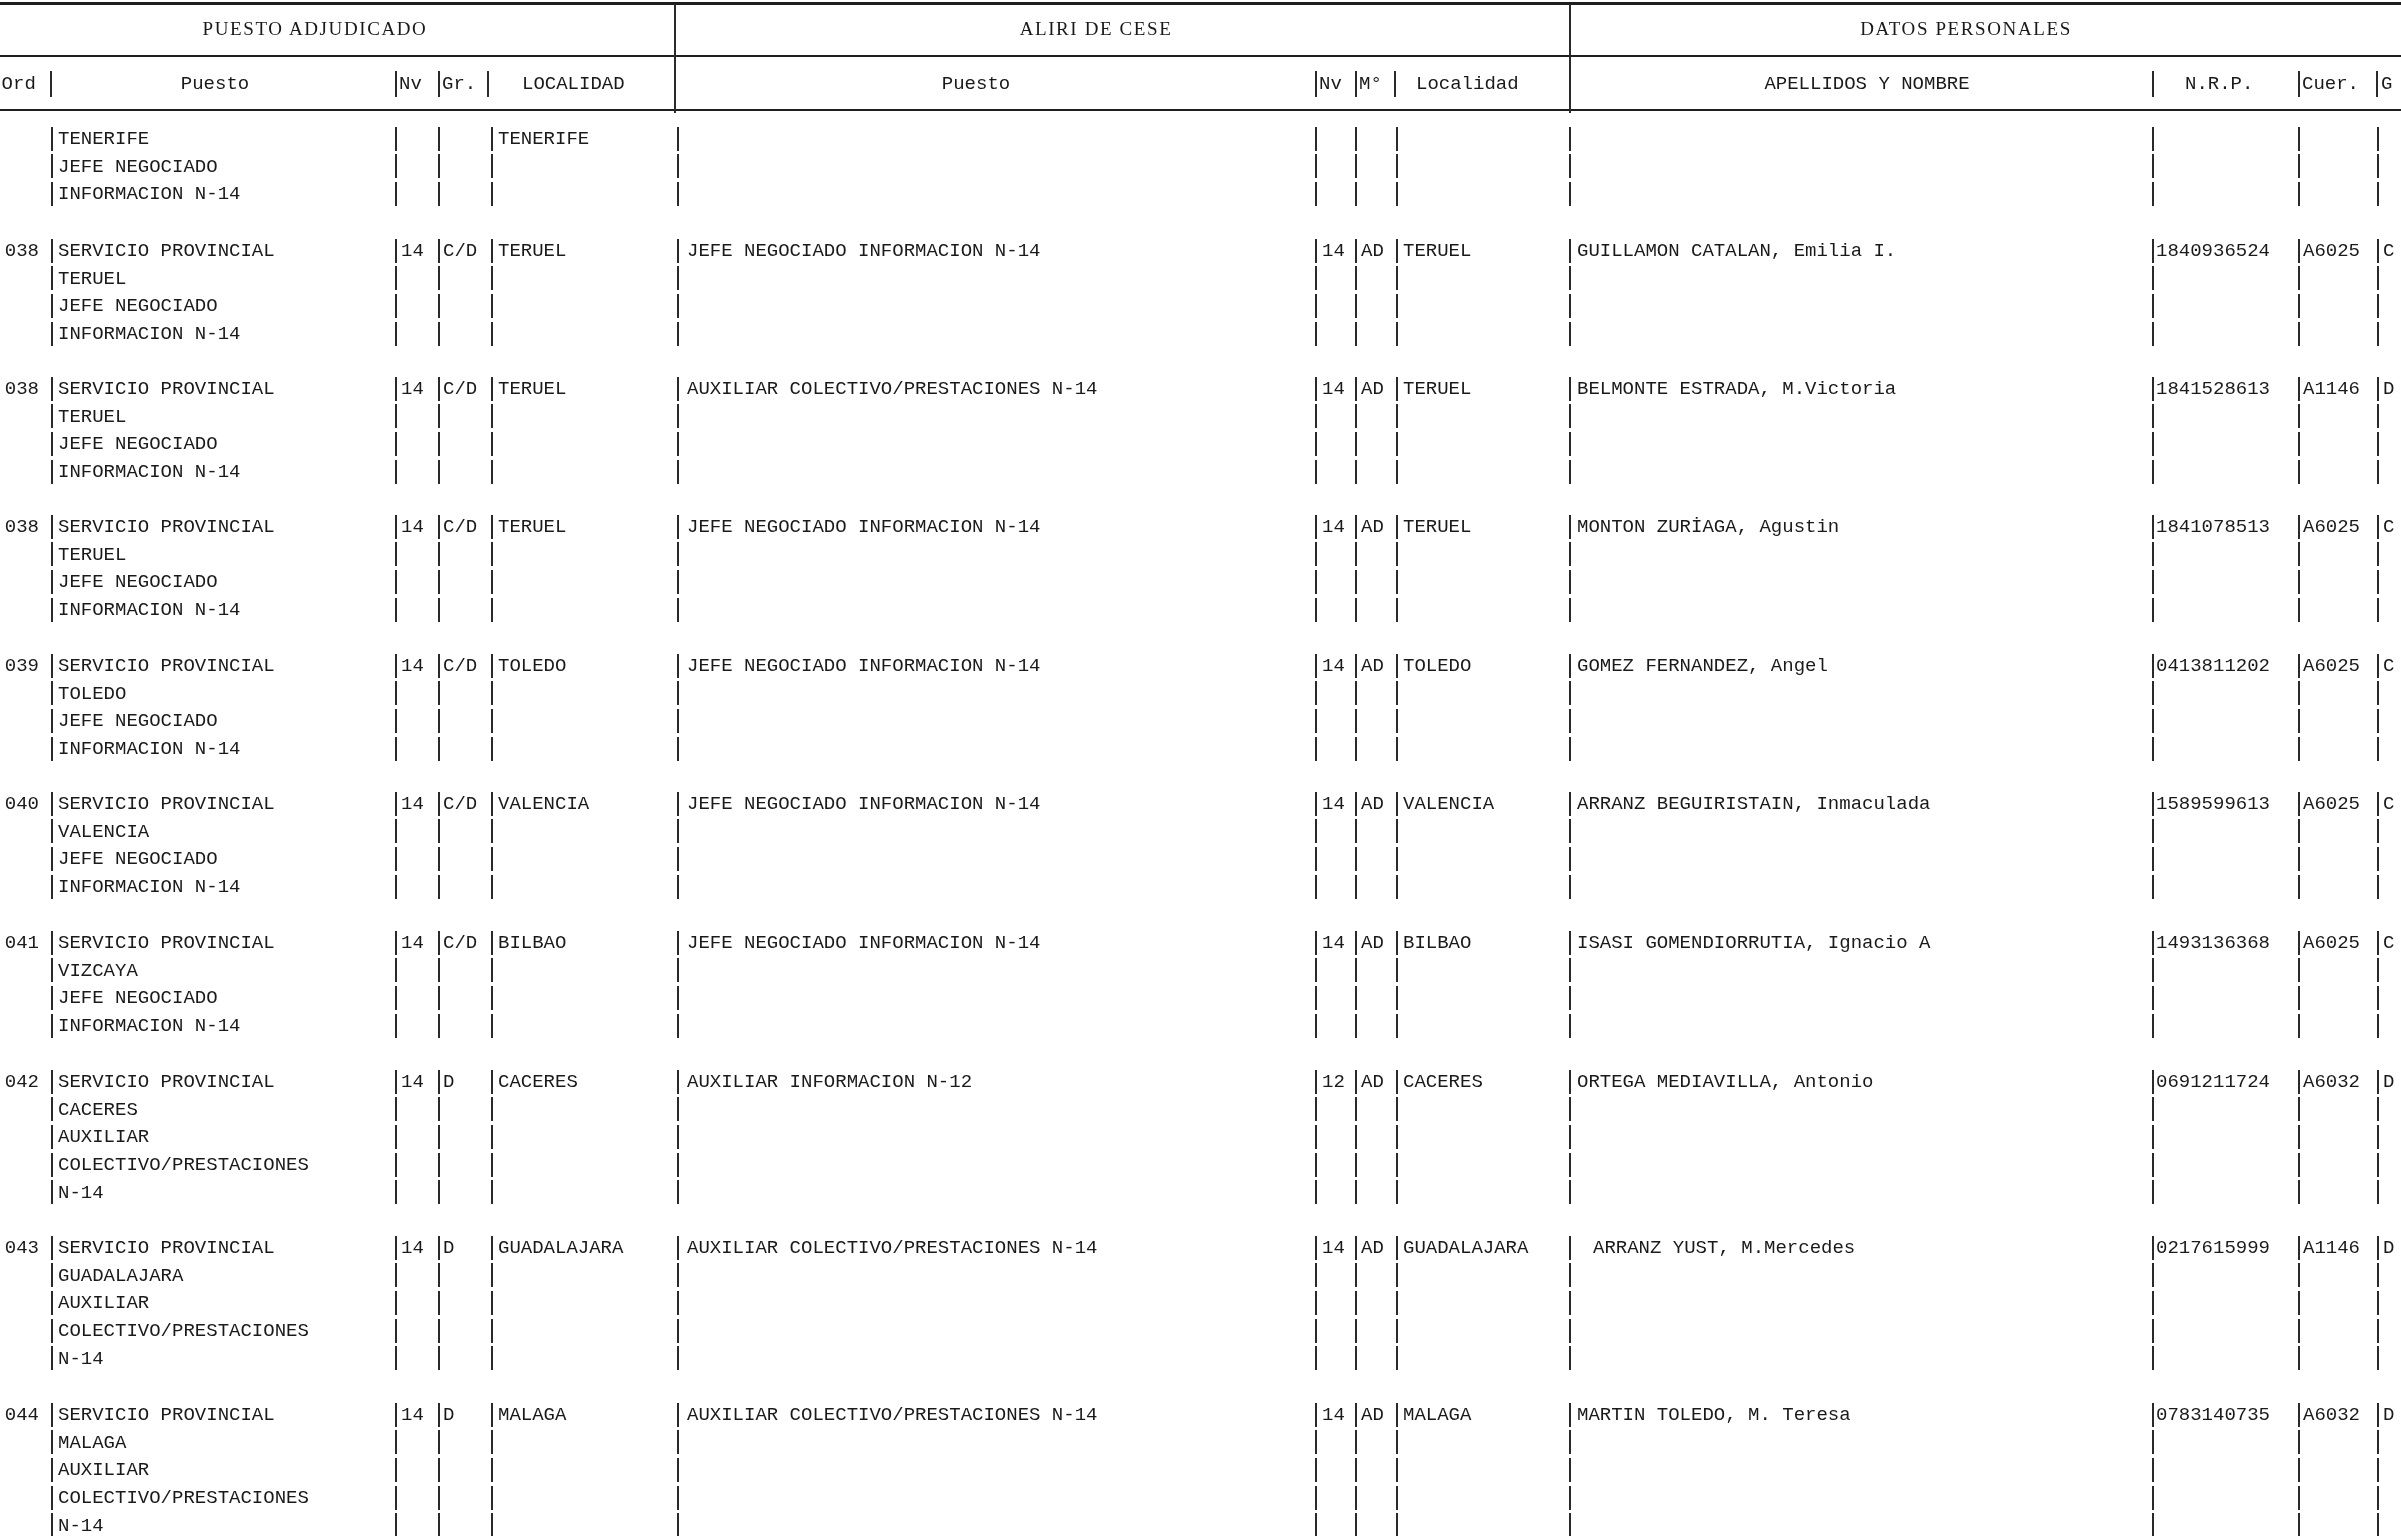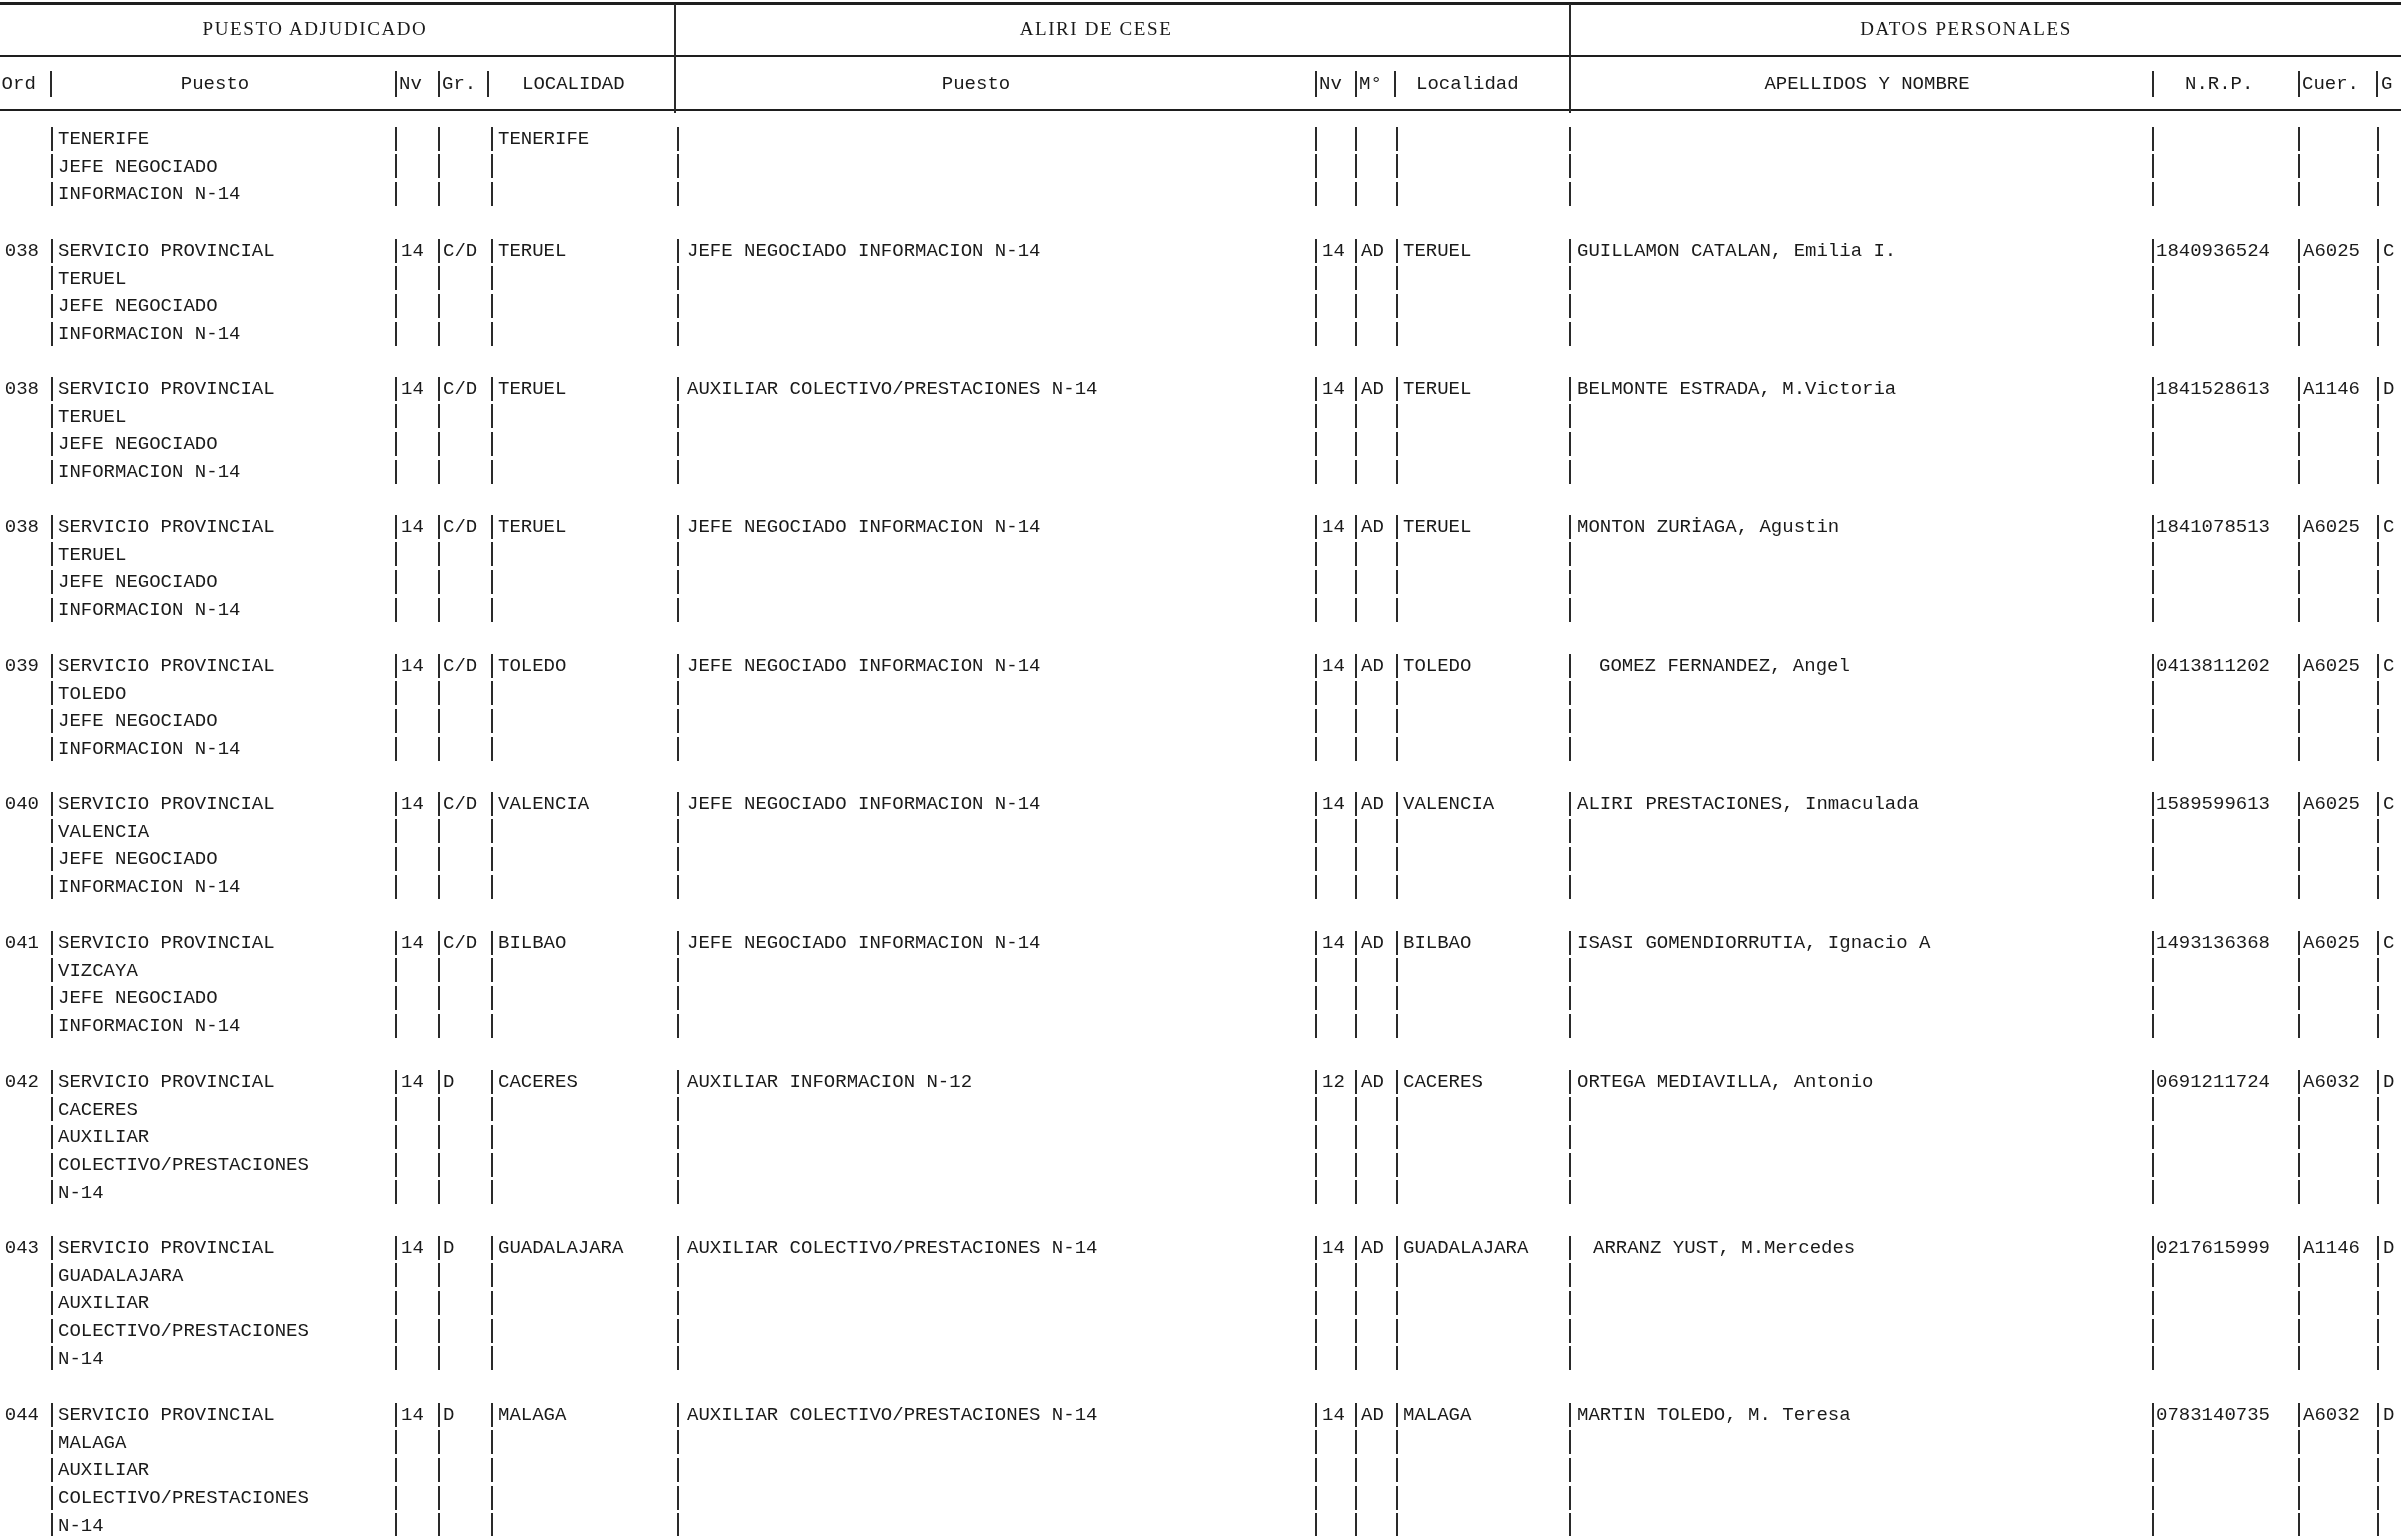--- a/index.html
+++ b/index.html
@@ -352,21 +352,21 @@
       <span class="cell" style="left:58px; top:28px;">TOLEDO</span>
       <span class="cell" style="left:58px; top:55px;">JEFE NEGOCIADO</span>
       <span class="cell" style="left:58px; top:83px;">INFORMACION N-14</span>
       <span class="cell" style="left:401px; top:0;">14</span>
       <span class="cell" style="left:443px; top:0;">C/D</span>
       <span class="cell" style="left:498px; top:0;">TOLEDO</span>
       <span class="cell" style="left:687px; top:0;">JEFE NEGOCIADO INFORMACION N-14</span>
       <span class="cell" style="left:1322px; top:0;">14</span>
       <span class="cell" style="left:1361px; top:0;">AD</span>
       <span class="cell" style="left:1403px; top:0;">TOLEDO</span>
-      <span class="cell" style="left:1577px; top:0;margin-left:22px;">GOMEZ FERNANDEZ, Angel</span>
+      <span class="cell" style="left:1577px; top:0;">GOMEZ FERNANDEZ, Angel</span>
       <span class="cell" style="left:2156px; top:0;">0413811202</span>
       <span class="cell" style="left:2303px; top:0;">A6025</span>
       <span class="cell" style="left:2383px; top:0;">C</span>
     </div>
     <div class="record" style="top:790px; height:111px;">
       <div class="bar" style="left:51px; top:1.6px;"></div>
       <div class="bar" style="left:395px; top:1.6px;"></div>
       <div class="bar" style="left:438px; top:1.6px;"></div>
       <div class="bar" style="left:491px; top:1.6px;"></div>
       <div class="bar" style="left:677px; top:1.6px;"></div>
@@ -418,21 +418,21 @@
       <span class="cell" style="left:58px; top:28px;">VALENCIA</span>
       <span class="cell" style="left:58px; top:55px;">JEFE NEGOCIADO</span>
       <span class="cell" style="left:58px; top:83px;">INFORMACION N-14</span>
       <span class="cell" style="left:401px; top:0;">14</span>
       <span class="cell" style="left:443px; top:0;">C/D</span>
       <span class="cell" style="left:498px; top:0;">VALENCIA</span>
       <span class="cell" style="left:687px; top:0;">JEFE NEGOCIADO INFORMACION N-14</span>
       <span class="cell" style="left:1322px; top:0;">14</span>
       <span class="cell" style="left:1361px; top:0;">AD</span>
       <span class="cell" style="left:1403px; top:0;">VALENCIA</span>
-      <span class="cell" style="left:1577px; top:0;">ALIRI PRESTACIONES, Inmaculada</span>
+      <span class="cell" style="left:1577px; top:0;">ARRANZ BEGUIRISTAIN, Inmaculada</span>
       <span class="cell" style="left:2156px; top:0;">1589599613</span>
       <span class="cell" style="left:2303px; top:0;">A6025</span>
       <span class="cell" style="left:2383px; top:0;">C</span>
     </div>
     <div class="record" style="top:929px; height:111px;">
       <div class="bar" style="left:51px; top:1.6px;"></div>
       <div class="bar" style="left:395px; top:1.6px;"></div>
       <div class="bar" style="left:438px; top:1.6px;"></div>
       <div class="bar" style="left:491px; top:1.6px;"></div>
       <div class="bar" style="left:677px; top:1.6px;"></div>

